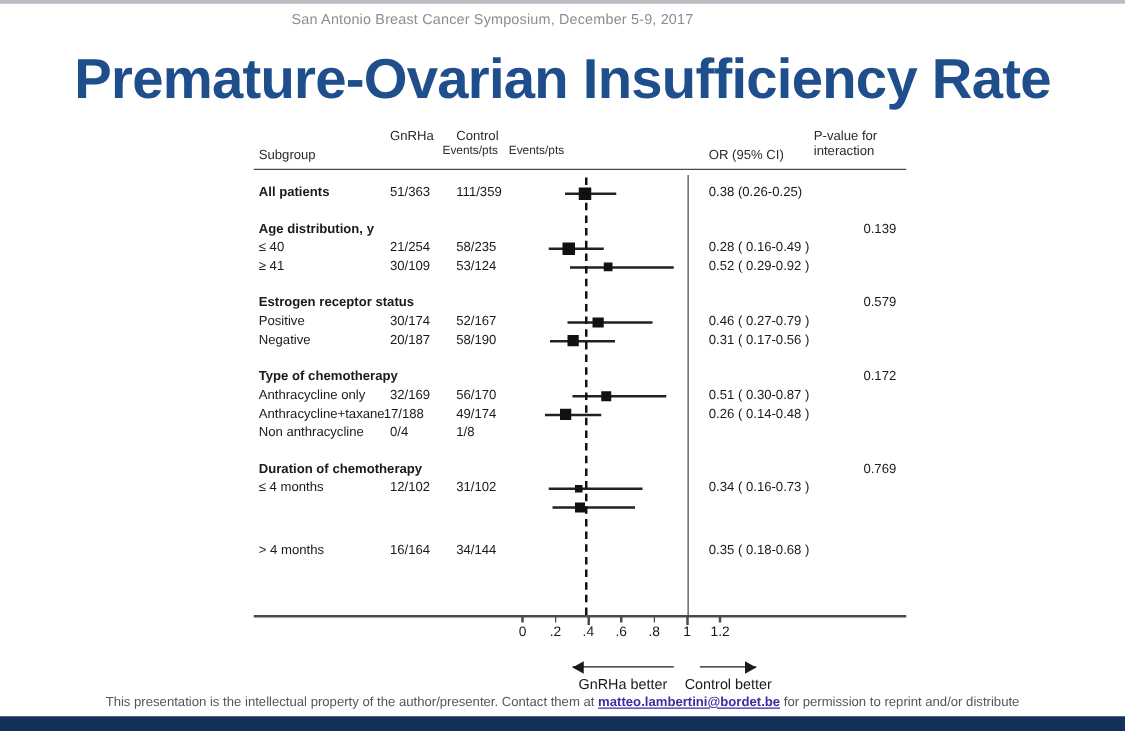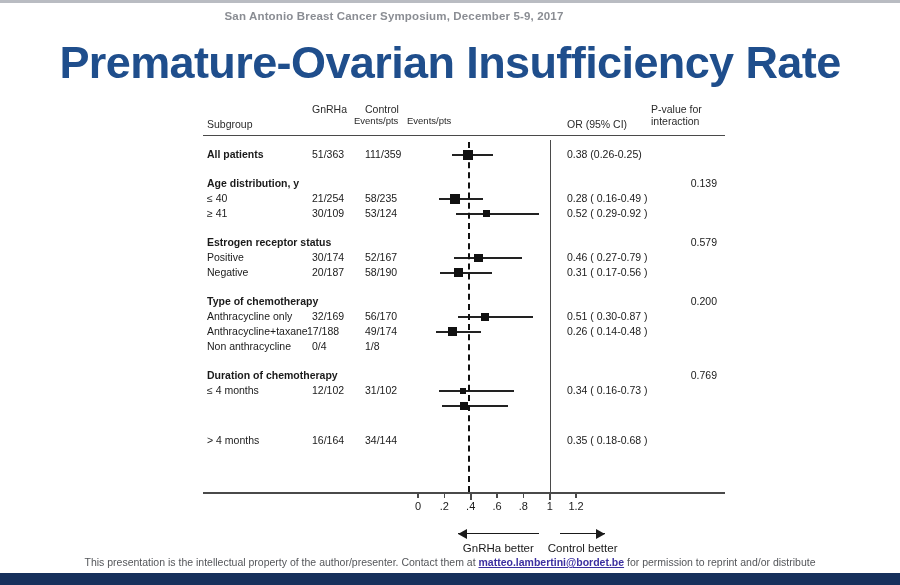--- a/index.html
+++ b/index.html
@@ -15,21 +15,21 @@
     position:absolute; left:0; top:0; width:900px; height:3px;
     background:#b9bcc2;
   }
   .bottom-bar {
     position:absolute; left:0; bottom:0; width:900px; height:12px;
     background:#16305c;
   }
   .conf-header {
     position:absolute; left:0; top:10px; width:788px;
     text-align:center;
-    font-size:11.5px; color:#8a8d93; letter-spacing:.15px;font-weight:bold;
+    font-size:11.5px; color:#8a8d93; letter-spacing:.15px;
   }
   .deck-title {
     position:absolute; left:0; top:40px; width:900px;
     text-align:center;
     font-size:45px; font-weight:bold; color:#1f4e8c;
     letter-spacing:-.6px; line-height:1;
     font-family:"Liberation Sans", sans-serif;
   }
   .footer {
     position:absolute; left:0; bottom:17px; width:900px;
@@ -173,21 +173,21 @@
         <div class="r-or">0.46 ( 0.27-0.79 )</div>
       </div>
       <div class="row" style="top: 170px;">
         <div class="r-label">Negative</div>
         <div class="r-gnrha">20/187</div>
         <div class="r-control">58/190</div>
         <div class="r-or">0.31 ( 0.17-0.56 )</div>
       </div>
       <div class="row" style="top: 199px;">
         <div class="r-label group">Type of chemotherapy</div>
-        <div class="r-pval">0.200</div>
+        <div class="r-pval">0.172</div>
       </div>
       <div class="row" style="top: 214px;">
         <div class="r-label">Anthracycline only</div>
         <div class="r-gnrha">32/169</div>
         <div class="r-control">56/170</div>
         <div class="r-or">0.51 ( 0.30-0.87 )</div>
       </div>
       <div class="row" style="top: 229px;">
         <div class="r-label">Anthracycline+taxane</div>
         <div class="r-gnrha tight">17/188</div>

